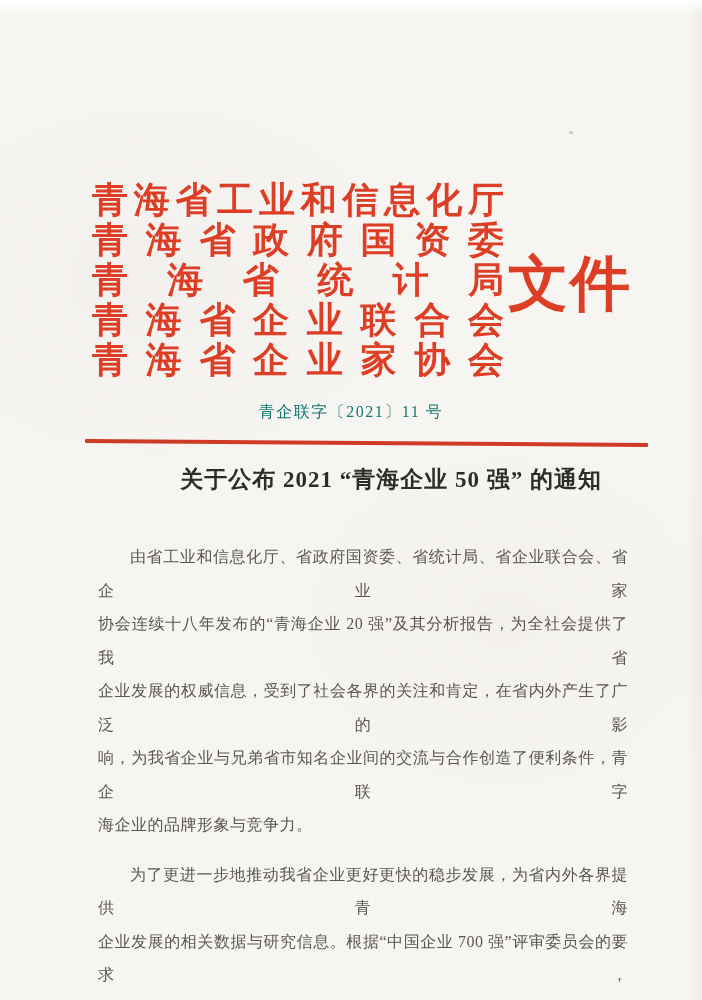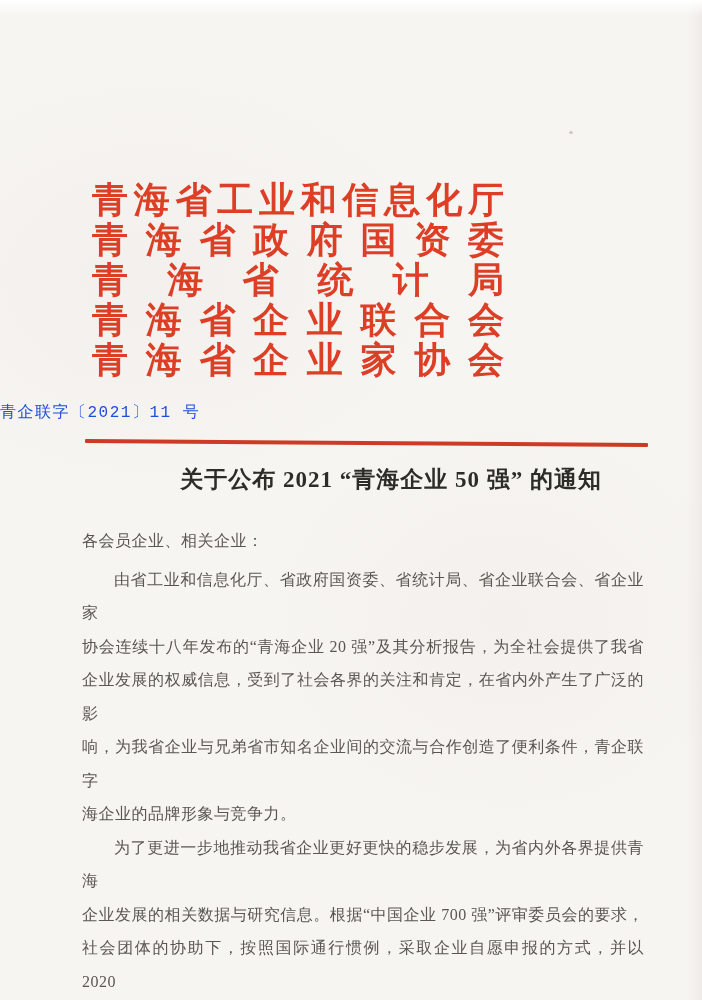--- a/index.html
+++ b/index.html
@@ -24,21 +24,21 @@
     display:flex;justify-content:space-between;
     height:40px;line-height:40px;font-size:36px;white-space:nowrap;
   }
   .doc-type{
     position:absolute;left:508px;top:252px;width:150px;
     color:#dd3e26;font-weight:bold;font-size:60px;line-height:64px;
     letter-spacing:2px;white-space:nowrap;
   }
   .doc-number{
     position:absolute;left:0;top:402px;width:702px;
-    font-size:16px;letter-spacing:1.5px;color:#1d4ed8;font-family:Liberation Mono, monospace;
+    text-align:center;font-size:16px;letter-spacing:1.5px;color:#0f766e;
   }
   .red-rule{
     position:absolute;left:85px;top:441px;width:563px;height:4px;
     background:#cd3a26;border-radius:1px;transform:rotate(0.4deg);
   }
 
   
   .doc-title{
     position:absolute;left:0;top:464px;width:702px;text-align:center;
     font-size:23px;font-weight:bold;color:#2d2c29;letter-spacing:1px;padding-left:40px;
@@ -46,21 +46,21 @@
 
   
   .body-text{
     position:absolute;left:82px;top:524px;width:562px;
     font-size:16px;line-height:33.5px;color:#5a5751;letter-spacing:0.5px;
   }
   .salutation{margin-bottom:5px;}
   .line{white-space:normal;}
   .fill{text-align:justify;text-align-last:justify;}
   .indent{text-indent:2em;}
-  .para{margin:0;}
+  .para{margin:16px;}
 
   .scan-speck{
     position:absolute;left:569px;top:131px;width:4px;height:3px;
     background:#9a968e;border-radius:50%;opacity:0.45;filter:blur(0.5px);
   }
 </style>
 </head>
 <body>
 
 <div class="page">
@@ -113,29 +113,29 @@
         <span>海</span>
         <span>省</span>
         <span>企</span>
         <span>业</span>
         <span>家</span>
         <span>协</span>
         <span>会</span>
       </div>
   </div>
 
+  <div class="doc-type">文件</div>
 
   <div class="doc-number">青企联字〔2021〕11 号</div>
 
   <div class="red-rule"></div>
 
   <div class="doc-title">关于公布 2021 “青海企业 50 强” 的通知</div>
 
   <div class="body-text">
-    <div class="salutation line">各会员企业、相关企业：</div>
 
     <div class="para">
       <div class="line fill indent">由省工业和信息化厅、省政府国资委、省统计局、省企业联合会、省企业家</div>
       <div class="line fill">协会连续十八年发布的“青海企业 20 强”及其分析报告，为全社会提供了我省</div>
       <div class="line fill">企业发展的权威信息，受到了社会各界的关注和肯定，在省内外产生了广泛的影</div>
       <div class="line fill">响，为我省企业与兄弟省市知名企业间的交流与合作创造了便利条件，青企联字</div>
       <div class="line">海企业的品牌形象与竞争力。</div>
     </div>
 
     <div class="para">

